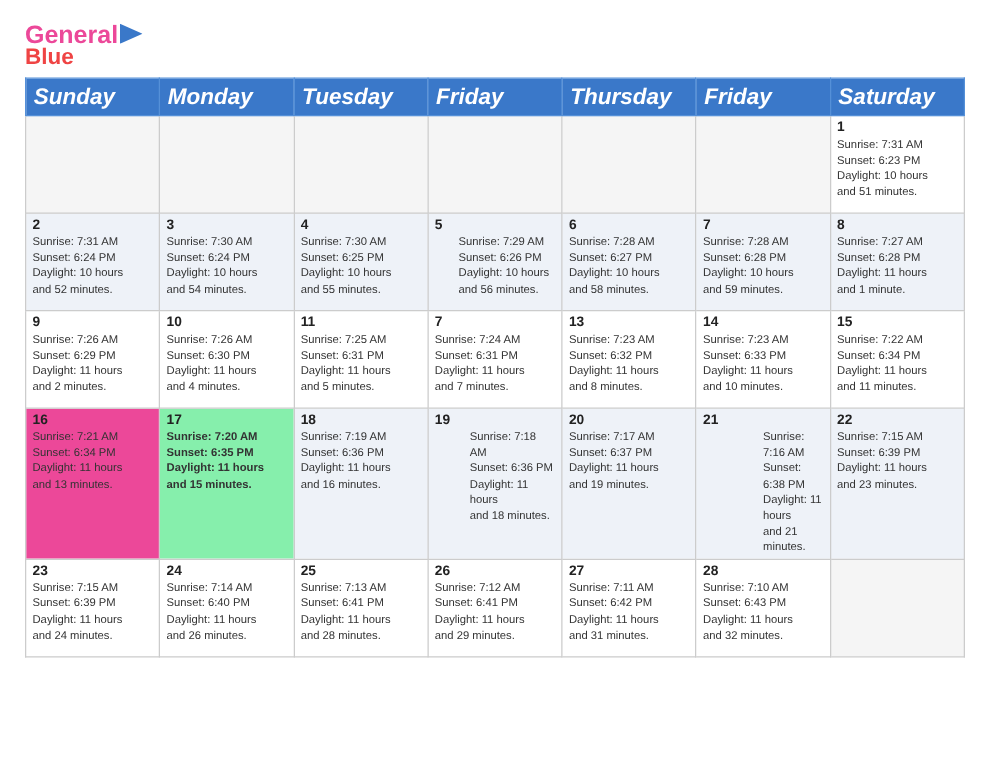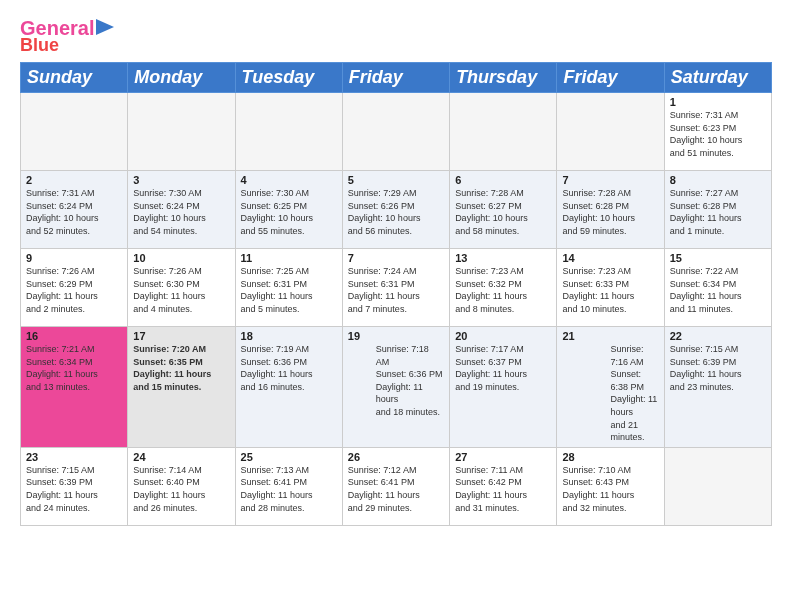--- a/index.html
+++ b/index.html
@@ -154,21 +154,21 @@
           </td>
           <td style="background: rgb(238, 242, 248);">
             <span class="day-num">4</span>
             <div class="day-info" style="white-space: pre-line;">Sunrise: 7:30 AM
 Sunset: 6:25 PM
 Daylight: 10 hours
 and 55 minutes.</div>
           </td>
           <td style="background: rgb(238, 242, 248);">
             <span class="day-num">5</span>
-            <div class="day-info" style="white-space: pre-line;">Sunrise: 7:29 AM
+            <div class="day-info" style="white-space: pre-line; margin-left: 19px;">Sunrise: 7:29 AM
 Sunset: 6:26 PM
 Daylight: 10 hours
 and 56 minutes.</div>
           </td>
           <td style="background: rgb(238, 242, 248);">
             <span class="day-num">6</span>
             <div class="day-info" style="white-space: pre-line;">Sunrise: 7:28 AM
 Sunset: 6:27 PM
 Daylight: 10 hours
 and 58 minutes.</div>
@@ -240,21 +240,21 @@
           </td>
         </tr>
         <tr>
           <td style="background: #ec4899; margin-left: 24px;">
             <span class="day-num">16</span>
             <div class="day-info" style="white-space: pre-line;">Sunrise: 7:21 AM
 Sunset: 6:34 PM
 Daylight: 11 hours
 and 13 minutes.</div>
           </td>
-          <td style="background: #e5e5e5;">
+          <td style="background: #86efac;">
             <span class="day-num">17</span>
             <div class="day-info" style="white-space: pre-line; font-weight: bold;">Sunrise: 7:20 AM
 Sunset: 6:35 PM
 Daylight: 11 hours
 and 15 minutes.</div>
           </td>
           <td style="background: rgb(238, 242, 248);">
             <span class="day-num">18</span>
             <div class="day-info" style="white-space: pre-line;">Sunrise: 7:19 AM
 Sunset: 6:36 PM

